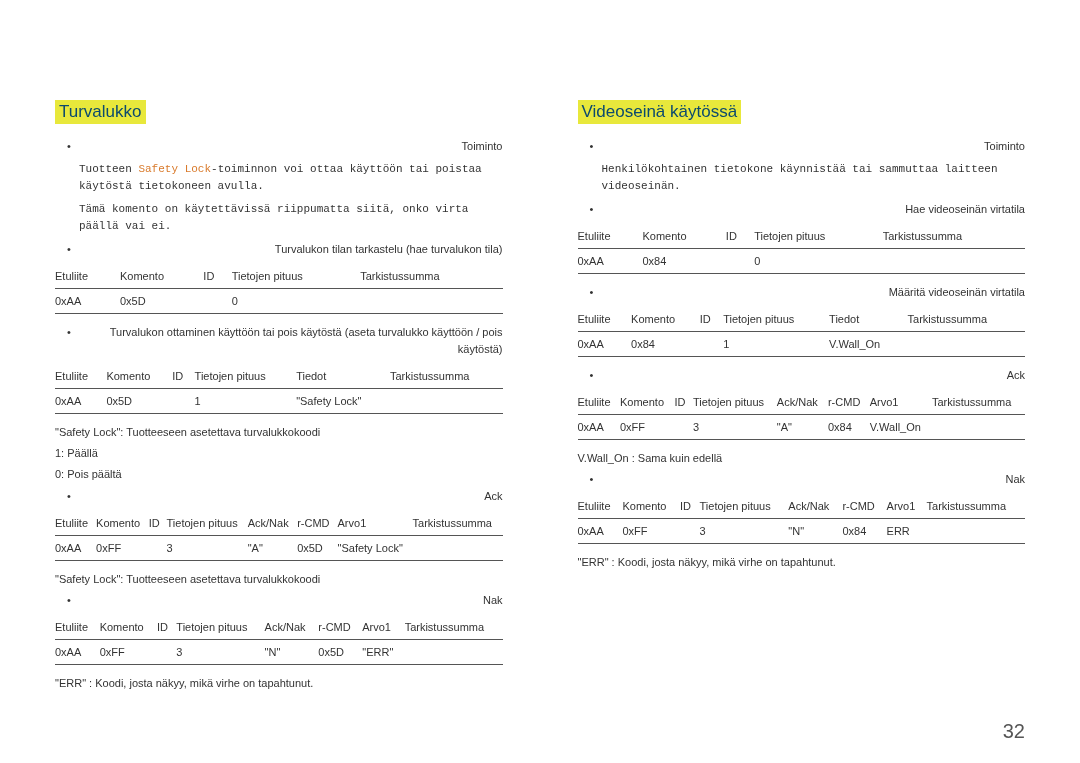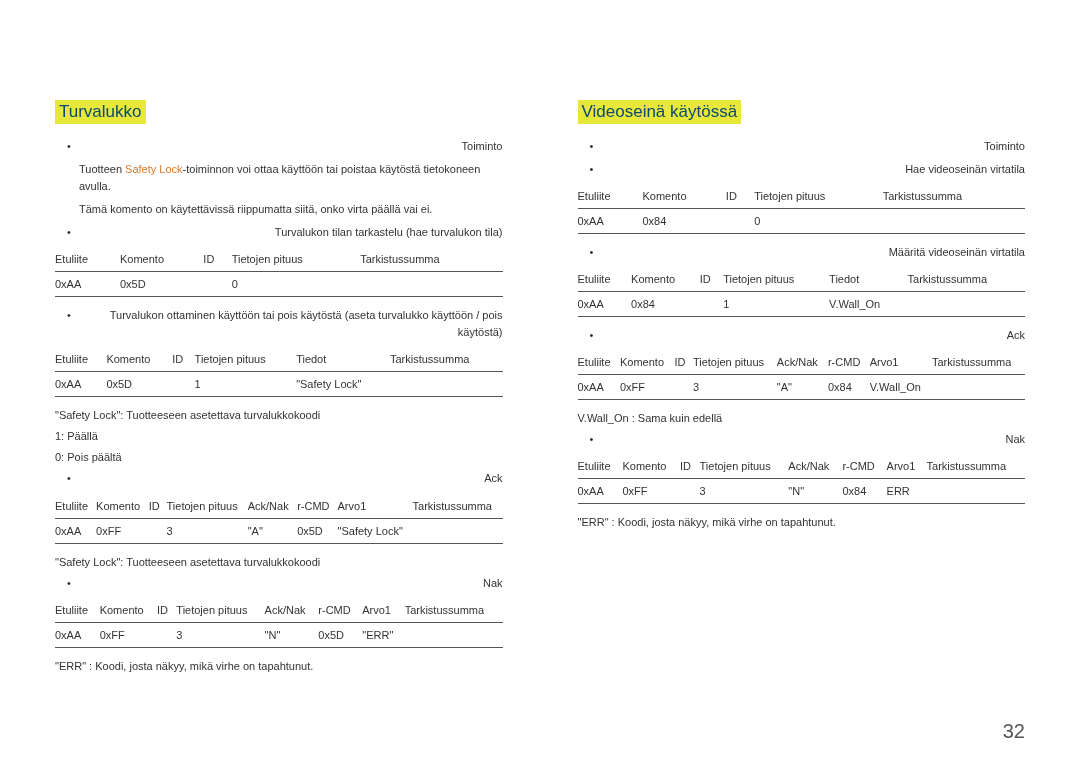--- a/index.html
+++ b/index.html
@@ -45,20 +45,21 @@
   ul.bullets > li::before {
     content: "•";
     position: absolute;
     left: 12px;
     top: 0;
   }
   .sub {
     padding-left: 24px;
     line-height: 1.55;
     margin-bottom: 6px;
+    font-family: Liberation Mono, monospace;
   }
   .accent { color: #d97a2b; }
   table {
     width: 100%;
     border-collapse: collapse;
     margin: 4px 0 10px 0;
     font-size: 11px;
   }
   th, td {
     text-align: left;
@@ -218,20 +219,21 @@
   </div>
 
   <div class="col">
     <h2>Videoseinä käytössä</h2>
 
     <ul class="bullets">
       <li>
         <span>Toiminto</span>
       </li>
     </ul>
+    <div class="sub">Henkilökohtainen tietokone käynnistää tai sammuttaa laitteen videoseinän.</div>
 
     <ul class="bullets">
       <li>Hae videoseinän virtatila</li>
     </ul>
     <table>
       <thead>
           <tr>
         <th>Etuliite</th>
         <th>Komento</th>
         <th>ID</th>

